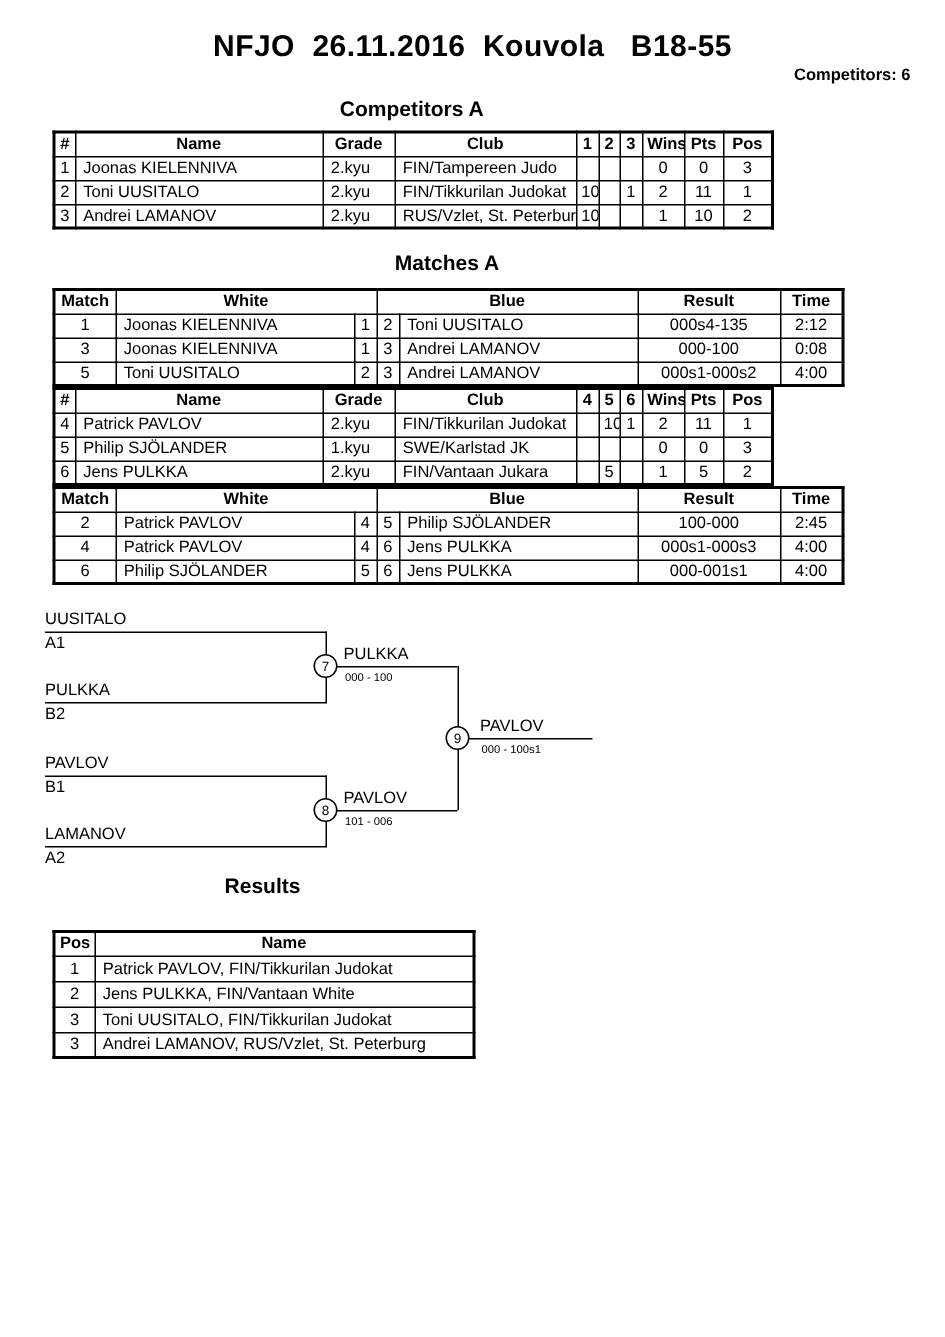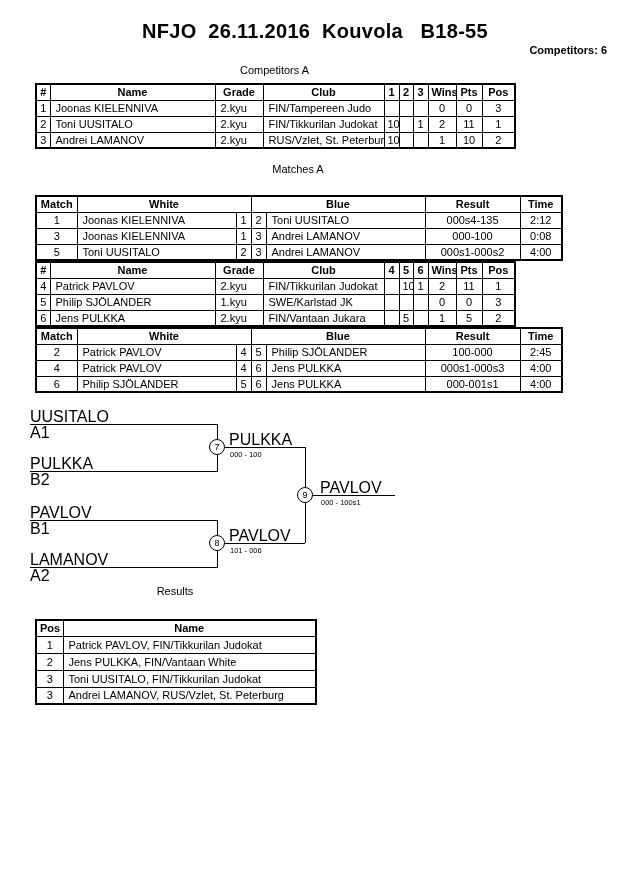--- a/index.html
+++ b/index.html
@@ -8,44 +8,44 @@
     width:630px; height:891px;
     font-family:"Liberation Sans", sans-serif;
     color:#000;
   }
   .page { position:relative; width:630px; height:891px; overflow:hidden; background:#fff; }
   .title {
     padding-top:20px; text-align:center;
     font-size:20px; font-weight:bold; white-space:pre; letter-spacing:.3px;
   }
   .comp-total { margin-top:1px; padding-right:23px; text-align:right; font-size:11px; font-weight:bold; }
-  .sec-heading { font-size:11px; font-weight:normal; text-align:center; margin-left:35px; }
+  .sec-heading { font-size:14px; font-weight:bold; text-align:center; margin-left:35px; }
   .w-comp { width:479px; }
   .w-match { width:526px; }
   .w-res { width:280px; }
   .hA { margin-top:8px; margin-bottom:7px; }
-  .hMA { margin-top:14px; margin-bottom:20px; }
+  .hMA { margin-top:14px; margin-bottom:9px; }
   .hB { margin-top:16px; margin-bottom:6px; }
   .hMB { margin-top:18px; margin-bottom:6px; }
   .hR { margin-top:4px; margin-bottom:22px; }
   table.tbl {
     border-collapse:collapse; table-layout:fixed;
     margin-left:35px; border:2px solid #000;
   }
   .tbl th, .tbl td {
     border:1px solid #000; font-size:11px; height:16px;
     padding:1px 3px; overflow:hidden; white-space:nowrap;
   }
   .tbl th { font-weight:bold; text-align:center; }
   .tbl td.c { text-align:center; }
   .tbl td.l { text-align:left; padding-left:5px; }
   .results-tbl td { height:17px; }
   
   .bracket { position:relative; margin-top:12px; height:176px; font-size:11px; }
-  .bk-name, .bk-seed, .bk-winner { position:absolute; font-size:16px; line-height:13px; white-space:nowrap;text-align:center; }
+  .bk-name, .bk-seed, .bk-winner { position:absolute; font-size:11px; line-height:13px; white-space:nowrap;text-align:center; }
   .bk-score { position:absolute; font-size:7.5px; line-height:9px; white-space:nowrap; }
   .bk-line-h { position:absolute; height:0; border-top:1px solid #000; }
   .bk-line-v { position:absolute; width:0; border-left:1px solid #000; }
   .bk-node {
     position:absolute; width:16px; height:16px; border:1px solid #000; border-radius:50%;
     background:#fff; z-index:2; display:flex; align-items:center; justify-content:center;
     font-size:9px; line-height:9px;
   }
 </style>
 </head>

